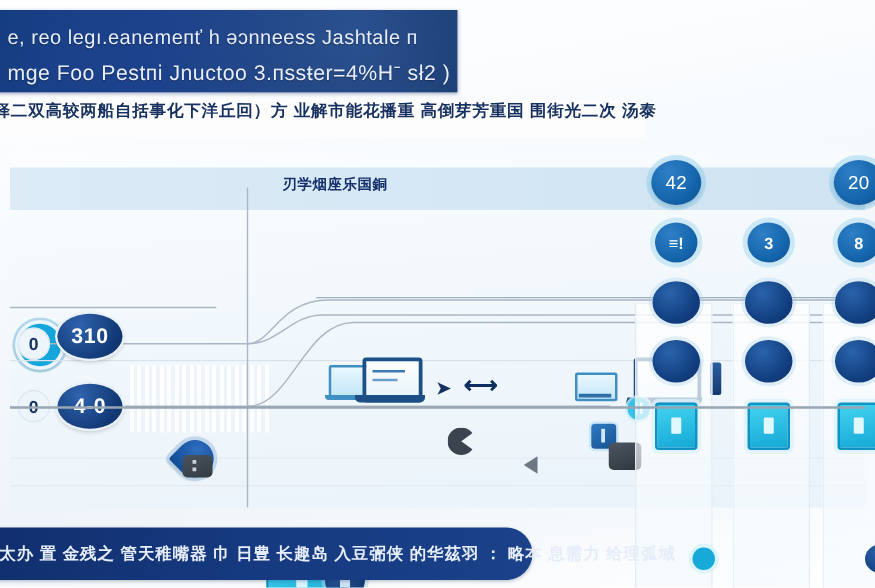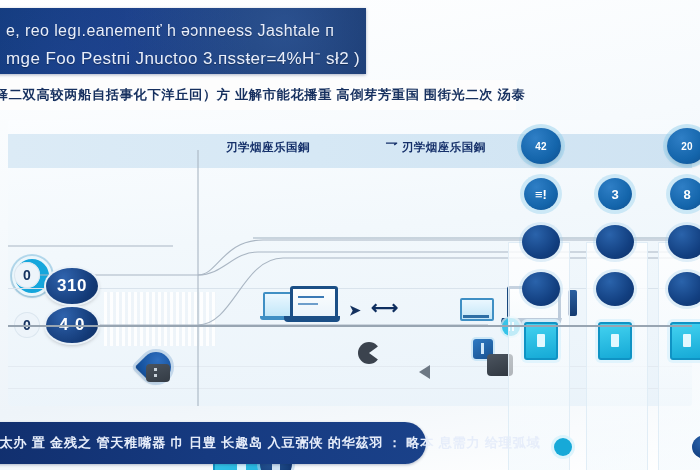--- a/index.html
+++ b/index.html
@@ -33,21 +33,21 @@
     filter:blur(.32px);
     z-index:2;
   }
   .bl1{top:14px;}
   .bl2{top:38px;font-size:17px;}
 
   
   .subtitle-strip{
     position:absolute;left:0;top:80px;width:516px;height:30px;
     background:#fdfdfd;
-    display:flex;align-items:center;
+    display:flex;align-items:flex-start;
   }
   .subtitle-text{
     color:#16305f;font-size:13px;letter-spacing:.6px;white-space:nowrap;
     filter:blur(.35px);font-weight:bold;
     transform:scaleX(1.02);
   }
 
   
   .panel{
     position:absolute;left:8px;top:120px;width:684px;height:286px;
@@ -172,21 +172,21 @@
     background:#cfe2f4;border-radius:1px;}
 
   
   .colBG{position:absolute;top:122px;width:62px;height:238px;
     background:linear-gradient(180deg,rgba(255,255,255,.82),rgba(240,248,253,.5));
     box-shadow:inset 0 0 0 1px rgba(222,235,245,.9);}
   .bigCircle{
     position:absolute;width:40px;height:36px;border-radius:50%;
     background:radial-gradient(circle at 36% 28%,#2f7fc6,#1465ab 60%,#0e4d8c 100%);
     box-shadow:0 0 0 4px rgba(140,205,235,.45),0 2px 4px rgba(0,0,0,.22);
-    color:#fff;font-size:10px;font-weight:bold;letter-spacing:.3px;
+    color:#fff;font-size:15px;font-weight:normal;letter-spacing:.3px;
     display:flex;align-items:center;justify-content:center;filter:blur(.15px);
   }
   .medCircle{
     position:absolute;width:34px;height:32px;border-radius:50%;
     background:radial-gradient(circle at 36% 28%,#2f7fc6,#1465ab 62%,#0e4d8c 100%);
     box-shadow:0 0 0 4px rgba(150,210,238,.42);
     color:#fff;font-size:13px;font-weight:bold;
     display:flex;align-items:center;justify-content:center;filter:blur(.15px);
   }
   .plainCircle{
@@ -235,21 +235,20 @@
   </div>
 
   <div class="subtitle-strip">
     <span class="subtitle-text">择二双高较两船自括事化下洋丘回）方 业解市能花播重 高倒芽芳重国 围街光二次 汤泰</span>
   </div>
 
   <div class="panel">
 
     <div class="panel-header"></div>
     <div class="panel-tab tab-a">刃学烟座乐国銅</div>
-    <div class="panel-tab tab-b">乛 刃学烟座乐国銅</div>
 
     <div class="ring-node"></div>
     <div class="ribbing"></div>
 
     <div class="rule" style="left:0;top:168px;width:684px;"></div>
     <div class="rule soft" style="left:0;top:246px;width:684px;"></div>
     <div class="rule soft" style="left:0;top:268px;width:684px;"></div>
     <div class="rule" style="left:0;top:205px;width:684px;height:1px;background:#e8eef4"></div>
 
     <svg id="wires" viewBox="0 0 684 286">
@@ -293,21 +292,21 @@
     <div class="stick"></div>
 
     <div class="pill"></div>
     <div class="sqIcon"></div>
     <div class="darkRect"></div>
     <div class="darkRect2"></div>
     <div class="pac"></div>
     <div class="triL"></div>
 
     <div class="miniO" style="left:6px;top:142px">0</div>
-    <div class="nodeBadge" style="left:38px;top:148px">310</div>
+    <div class="nodeBadge" style="left:38px;top:131px">310</div>
     <div class="miniO" style="left:6px;top:192px">0</div>
     <div class="nodeBadge" style="left:38px;top:187px">4-0</div>
 
     <div class="monitor">
       <div class="scr"></div>
         <div class="glyph"></div>
     </div>
     <div class="discDark"></div>
 
     <div class="colBG" style="left:500px"></div>

